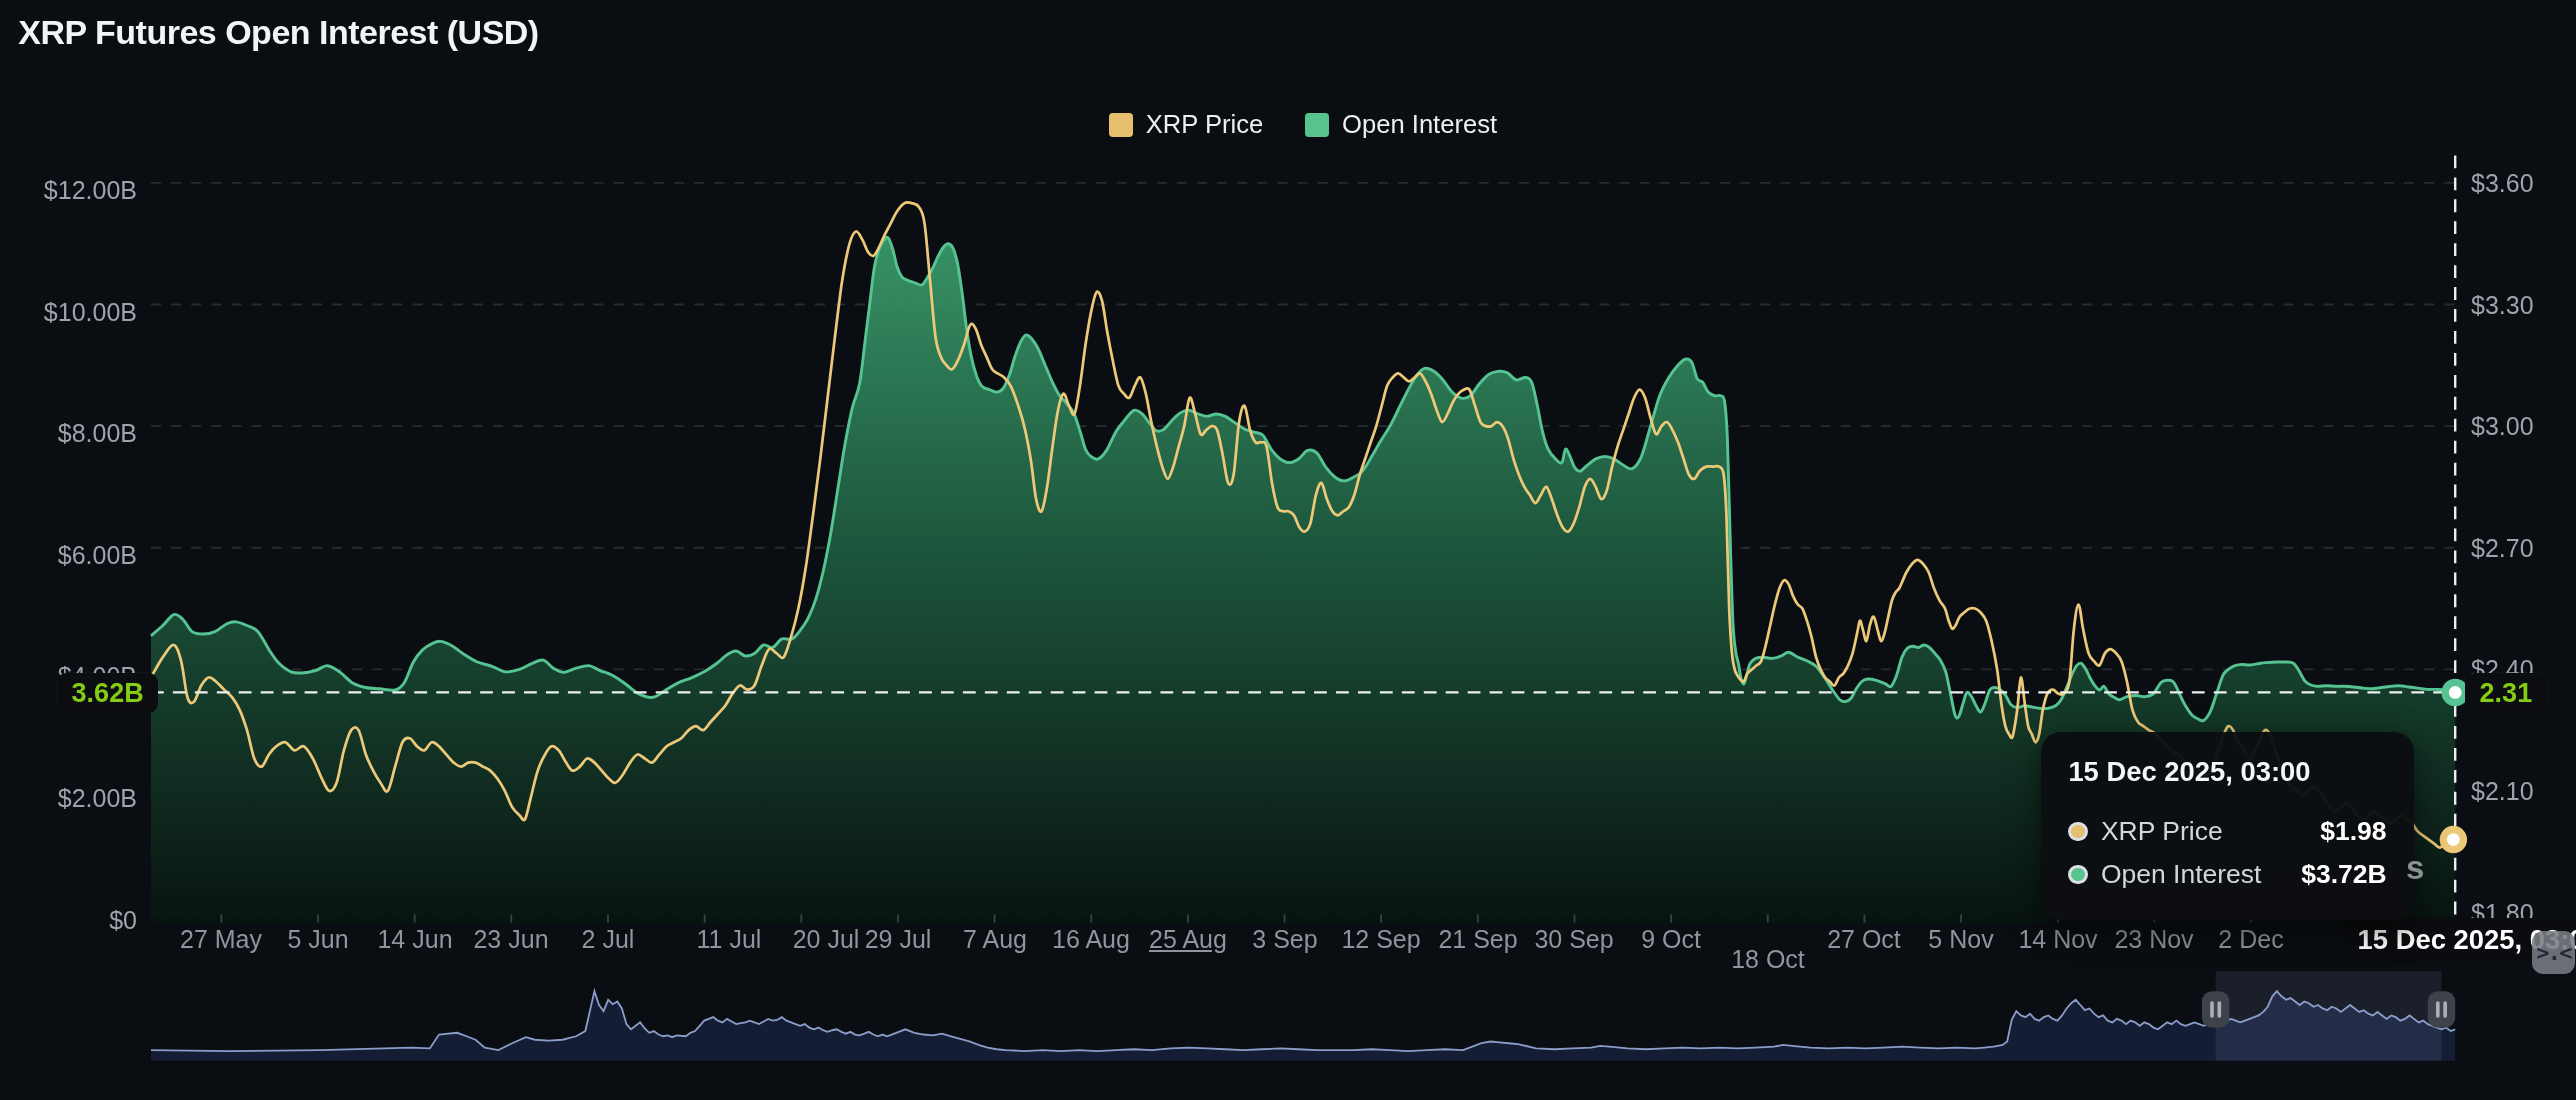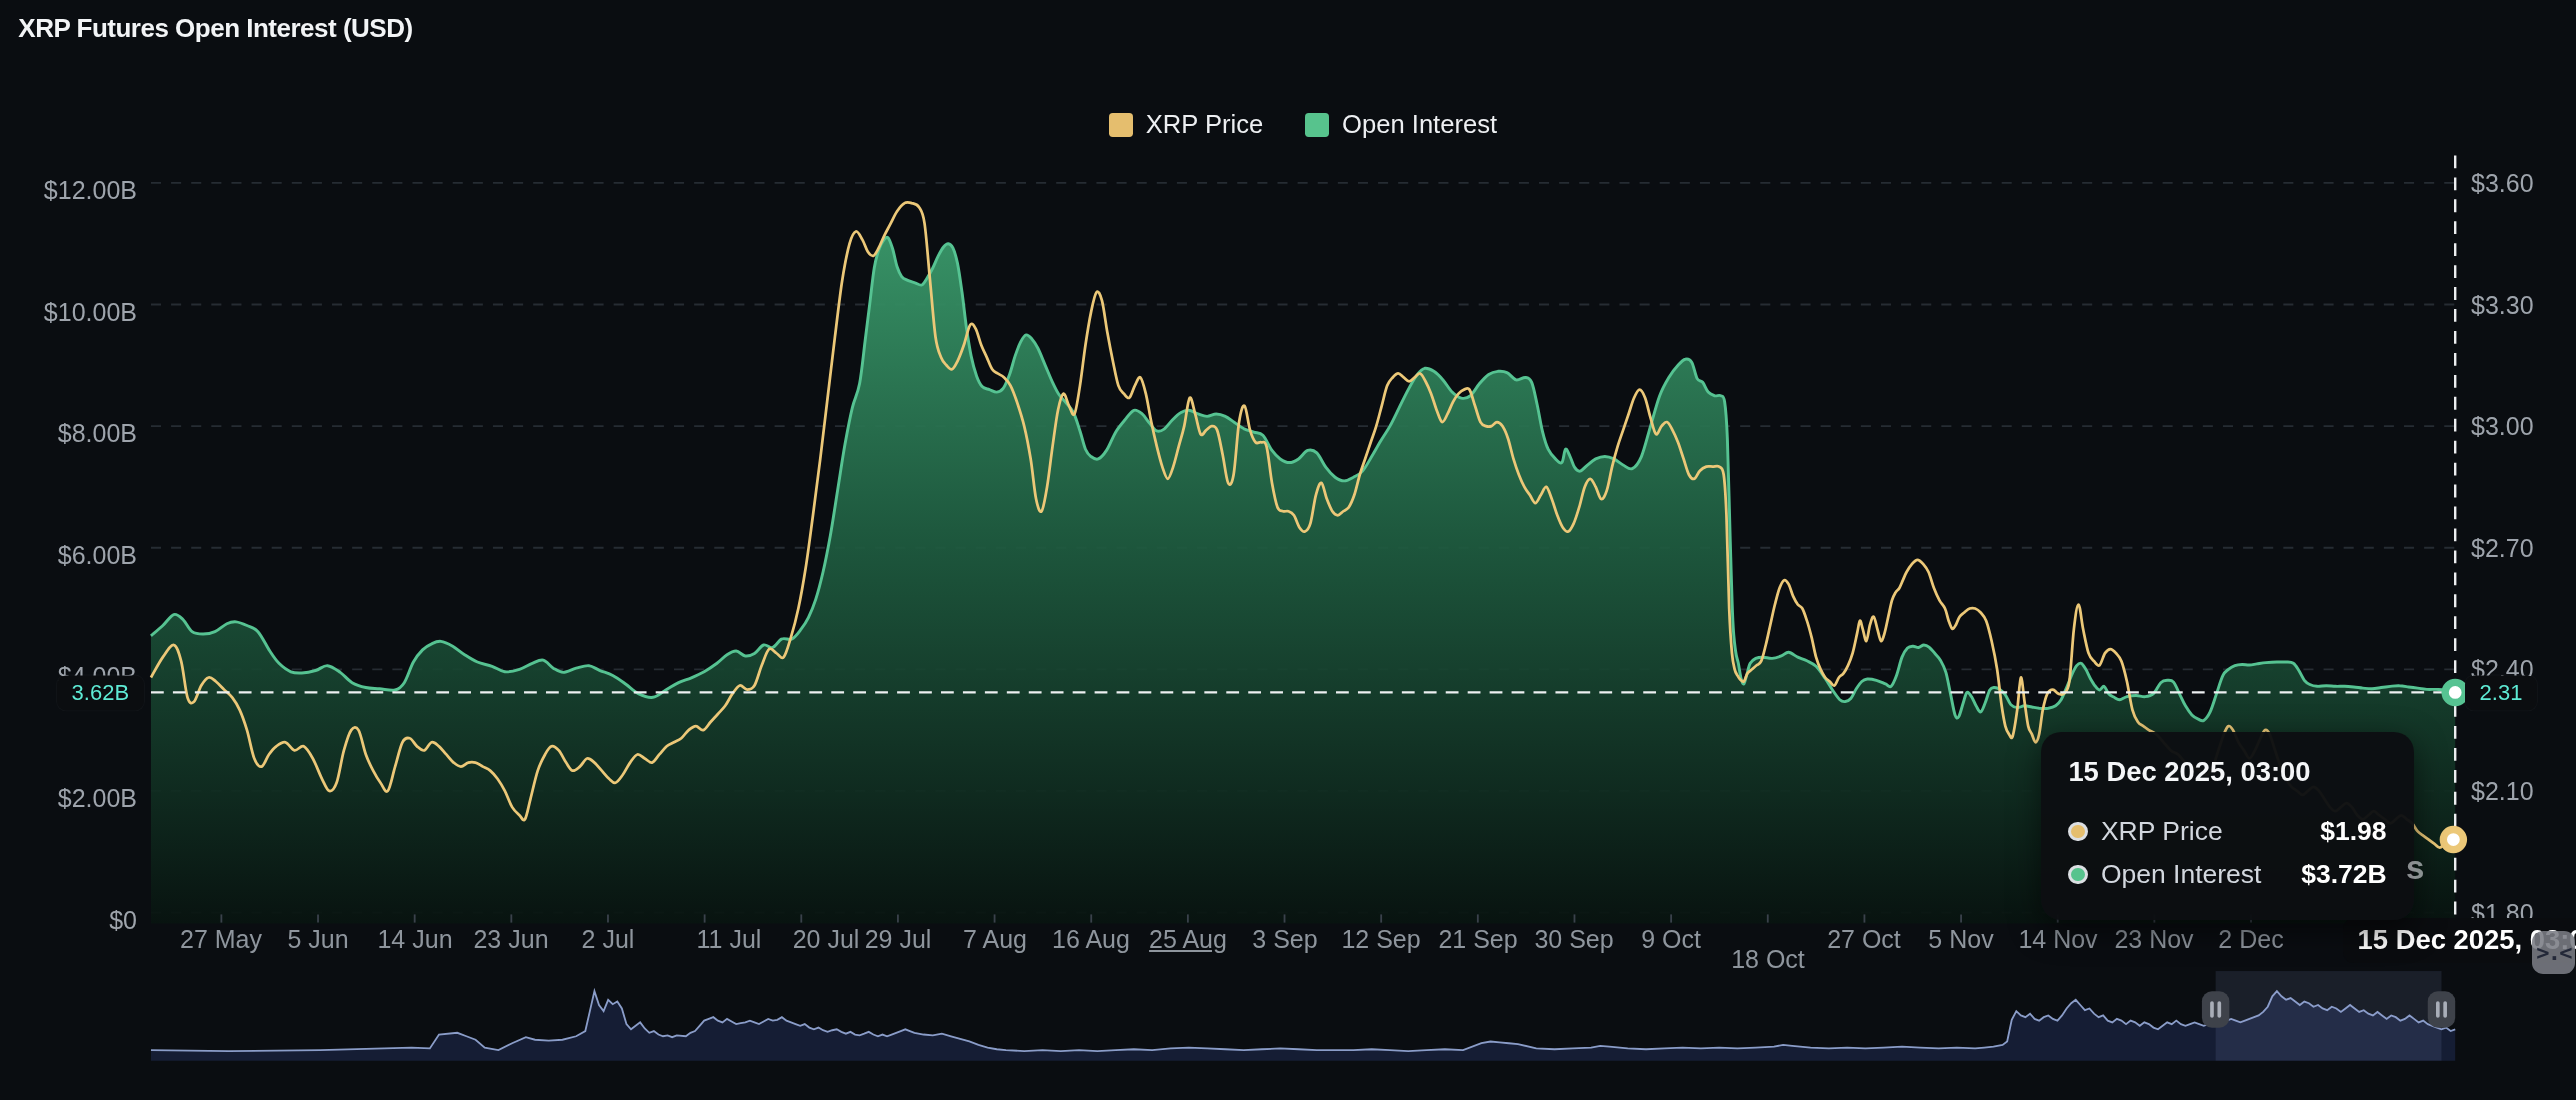--- a/index.html
+++ b/index.html
@@ -3,42 +3,42 @@
 <meta charset="utf-8">
 <style>
   html,body{margin:0;padding:0;background:#0a0d11;}
   .stage{
     position:relative;width:2576px;height:1100px;overflow:hidden;
     background:#0a0d11;font-family:"Liberation Sans", sans-serif;
     -webkit-font-smoothing:antialiased;
   }
   .page-title{
     position:absolute;left:18.3px;top:12.8px;margin:0;
-    font-size:26px;font-weight:700;color:#F2F4F6;letter-spacing:-0.5px;
+    font-size:34px;font-weight:700;color:#F2F4F6;letter-spacing:-0.5px;
   }
   .legend{
     position:absolute;left:151px;top:110px;width:2304px;
     display:flex;justify-content:center;align-items:center;gap:42px;
   }
   .legend-item{display:flex;align-items:center;gap:12.8px;cursor:pointer;}
   .legend-swatch{width:24px;height:24px;border-radius:3.7px;}
   .legend-label{font-size:25.6px;color:#EDEFF2;}
   svg.layer{position:absolute;left:0;top:0;}
   .axis-label{
     position:absolute;font-size:25px;color:#9EA4AC;transform:translateY(-50%);
     white-space:nowrap;
   }
   .axis-label.left{left:0;width:137px;text-align:right;margin-top:7px;}
   .axis-label.right{left:2471px;text-align:left;}
   .x-label{
     position:absolute;top:925px;font-size:25px;color:#8E959D;
     transform:translateX(-50%);white-space:nowrap;
   }
   .value-pill{
-    position:absolute;background:#0B0D10;color:#5eead4;font-size:22px;font-weight:400;
+    position:absolute;background:#0B0D10;color:#84cc16;font-size:27px;font-weight:700;
     padding:4.6px 14.6px;border-radius:9.1px;transform:translateY(-50%);z-index:14;
     white-space:nowrap;box-shadow:0 0 0 0.9px rgba(255,255,255,0.03);
   }
   .date-pill{
     position:absolute;left:2343px;top:918px;background:#0A0C0F;color:#FFFFFF;
     font-size:27.4px;font-weight:700;padding:6.4px 14.6px;border-radius:11px;z-index:15;
     white-space:nowrap;
   }
   .tooltip{
     position:absolute;left:2041px;top:732px;width:373px;height:188px;

